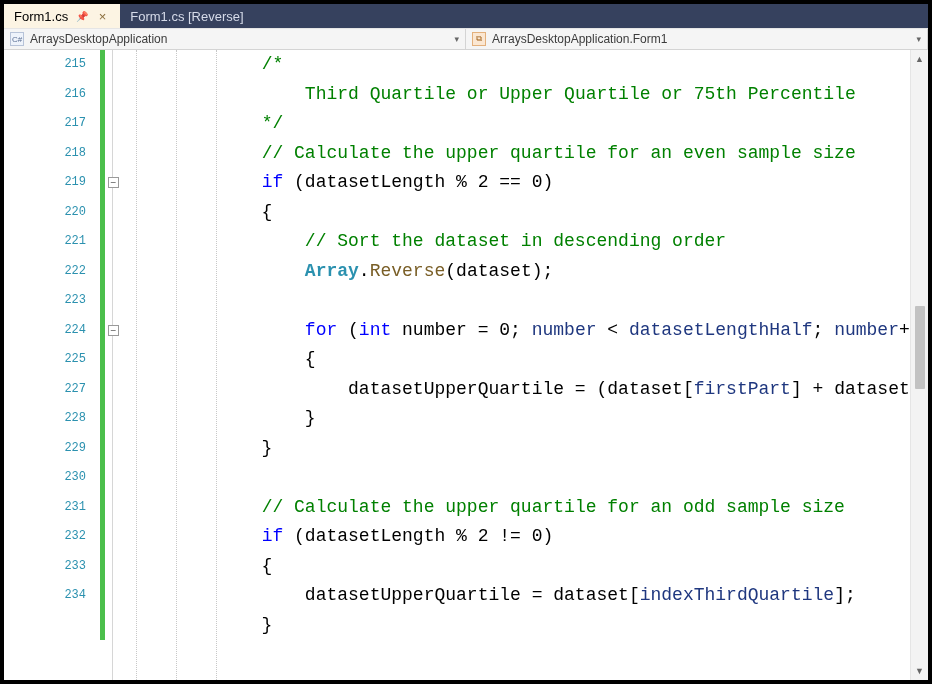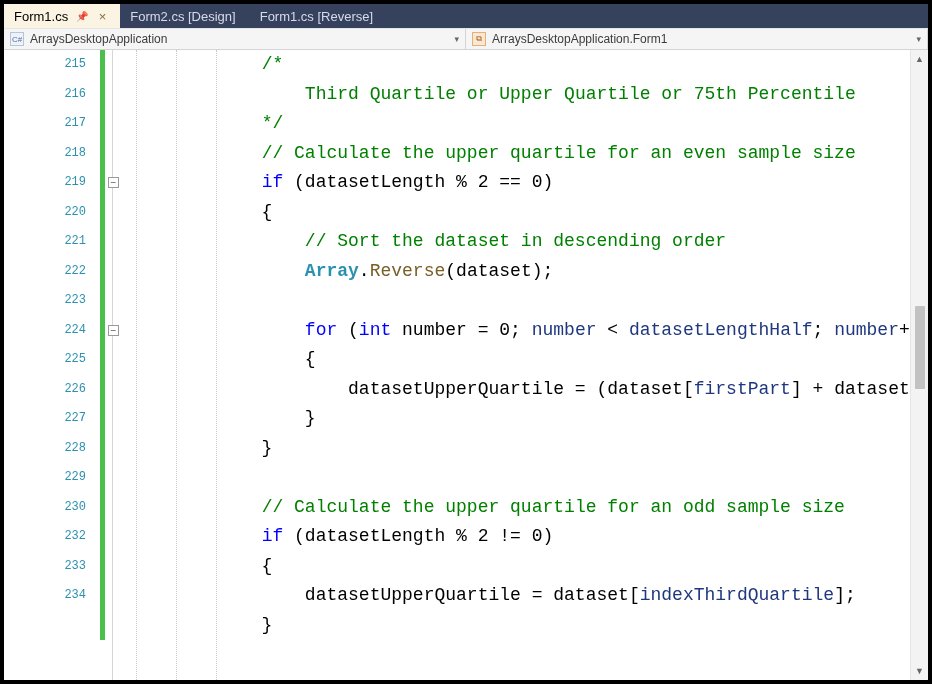--- a/index.html
+++ b/index.html
@@ -44,23 +44,20 @@
 
 <div class="root">
 
   <div class="tabbar">
     <div class="tab active">
       <span>Form1.cs</span>
       <span class="pin">📌</span>
       <span class="close">×</span>
     </div>
     <div class="tab">
-      <span>Form2.cs [Design]</span>
-    </div>
-    <div class="tab">
       <span>Form1.cs [Reverse]</span>
     </div>
   </div>
 
   <div class="crumbbar">
     <div class="crumb">
       <span class="crumb-icon">C#</span>
       <span>ArraysDesktopApplication</span>
       <span class="chev">▾</span>
     </div>
@@ -77,25 +74,25 @@
         <div class="ln">216</div>
         <div class="ln">217</div>
         <div class="ln">218</div>
         <div class="ln">219</div>
         <div class="ln">220</div>
         <div class="ln">221</div>
         <div class="ln">222</div>
         <div class="ln">223</div>
         <div class="ln">224</div>
         <div class="ln">225</div>
-        <div class="ln">226</div>
         <div class="ln">227</div>
         <div class="ln">228</div>
         <div class="ln">229</div>
         <div class="ln">230</div>
+        <div class="ln">231</div>
         <div class="ln">232</div>
         <div class="ln">233</div>
         <div class="ln">234</div>
       </div>
     <div class="markbar" id="markbar">
         <div class="mark green"></div>
         <div class="mark green"></div>
         <div class="mark green"></div>
         <div class="mark green"></div>
         <div class="mark green"></div>

